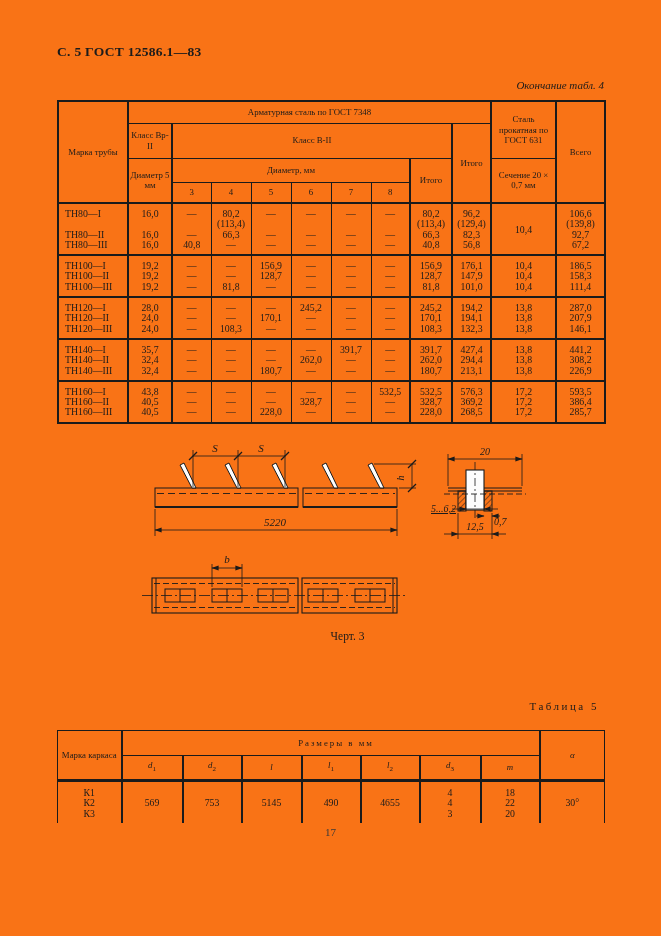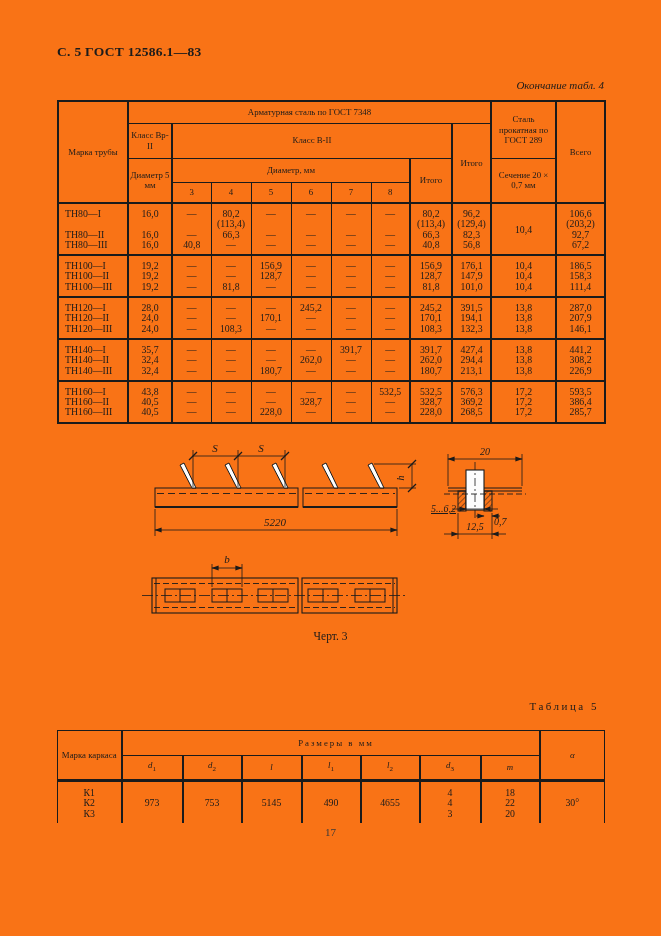--- a/index.html
+++ b/index.html
@@ -19,21 +19,21 @@
   .t4 tbody td.cl{text-align:left;padding-left:6px;}
   .t4 tbody td.mid{vertical-align:middle;padding:0;}
   .t4 .ln{height:10.3px;line-height:10.3px;white-space:nowrap;}
   .hr1{height:22px;}.hr2{height:35px;margin-left:17px;}.hr3{height:24px;}.hr4{height:21px;}
   
   .fig-title{position:absolute;left:57px;top:427px;width:547px;text-align:center;font-size:11.5px;font-weight:bold;}
   svg.fig{position:absolute;left:0;top:440px;}
   .fig text{font-family:"Liberation Serif","DejaVu Serif",serif;font-style:italic;font-size:11px;fill:#1b1b1b;}
   .fig text.sm{font-size:10px;}
   .fig text.und{text-decoration:underline;}
-  .fig-caption{position:absolute;left:57px;top:630px;width:547px;text-align:center;font-size:11.5px;}
+  .fig-caption{position:absolute;left:74px;top:630px;width:547px;text-align:center;font-size:11.5px;}
   
   .para{position:absolute;left:57px;top:650px;width:547px;font-size:11.6px;line-height:15.2px;}
   .para p{margin:0;text-indent:30px;text-align:justify;}
   .t5-note{position:absolute;right:62px;top:700px;font-size:11px;letter-spacing:2.5px;}
   .t5-title{position:absolute;left:57px;top:715px;width:547px;text-align:center;font-size:11px;font-weight:bold;}
   
   table.t5{position:absolute;left:57px;top:730px;width:547px;border-collapse:collapse;table-layout:fixed;}
   .t5 th,.t5 td{border-left:2px solid #1b1b1b;border-right:2px solid #1b1b1b;border-top:1px solid #1b1b1b;
                 font-weight:normal;text-align:center;vertical-align:middle;padding:1px;overflow:hidden;}
   .t5 tr>*:first-child{border-left-width:1px;}
@@ -70,21 +70,21 @@
         <col style="width:39px">
       <col style="width:42px">
         <col style="width:39px">
         <col style="width:65px">
         <col style="width:49px">
     </colgroup>
     <thead>
       <tr class="hr1">
         <th rowspan="4">Марка трубы</th>
         <th colspan="9" class="bl2">Арматурная сталь по ГОСТ 7348</th>
-        <th rowspan="2" class="bl2">Сталь прокатная по ГОСТ 289</th>
+        <th rowspan="2" class="bl2">Сталь прокатная по ГОСТ 631</th>
         <th rowspan="4" class="bl2">Всего</th>
       </tr>
       <tr class="hr2">
         <th class="bl2">Класс Вр-II</th>
         <th colspan="7" class="bl2">Класс В-II</th>
         <th rowspan="3" class="bl2">Итого</th>
       </tr>
       <tr class="hr3">
         <th rowspan="2" class="bl2">Диаметр 5 мм</th>
         <th colspan="6" class="bl2">Диаметр, мм</th>
@@ -158,21 +158,21 @@
           </td>
           <td class="bl2">
             <div class="ln">96,2</div>
             <div class="ln">(129,4)</div>
             <div class="ln">82,3</div>
             <div class="ln">56,8</div>
           </td>
           <td class="bl2 mid">10,4</td>
           <td class="bl2">
             <div class="ln">106,6</div>
-            <div class="ln">(203,2)</div>
+            <div class="ln">(139,8)</div>
             <div class="ln">92,7</div>
             <div class="ln">67,2</div>
           </td>
         </tr>
         <tr>
           <td class="cl">
             <div class="ln">ТН100—I</div>
             <div class="ln">ТН100—II</div>
             <div class="ln">ТН100—III</div>
           </td>
@@ -272,21 +272,21 @@
             <div class="ln">—</div>
             <div class="ln">—</div>
             <div class="ln">—</div>
           </td>
           <td class="bl2">
             <div class="ln">245,2</div>
             <div class="ln">170,1</div>
             <div class="ln">108,3</div>
           </td>
           <td class="bl2">
-            <div class="ln">391,5</div>
+            <div class="ln">194,2</div>
             <div class="ln">194,1</div>
             <div class="ln">132,3</div>
           </td>
           <td class="bl2">
             <div class="ln">13,8</div>
             <div class="ln">13,8</div>
             <div class="ln">13,8</div>
           </td>
           <td class="bl2">
             <div class="ln">287,0</div>
@@ -584,21 +584,21 @@
           <th><i>m</i></th>
         </tr>
     </thead>
     <tbody>
       <tr>
         <td class="stack">
             <div class="ln">К1</div>
             <div class="ln">К2</div>
             <div class="ln">К3</div>
           </td>
-        <td>973</td>
+        <td>569</td>
         <td>753</td>
         <td>5145</td>
         <td>490</td>
         <td>4655</td>
         <td class="stack">
             <div class="ln">4</div>
             <div class="ln">4</div>
             <div class="ln">3</div>
           </td>
         <td class="stack">

